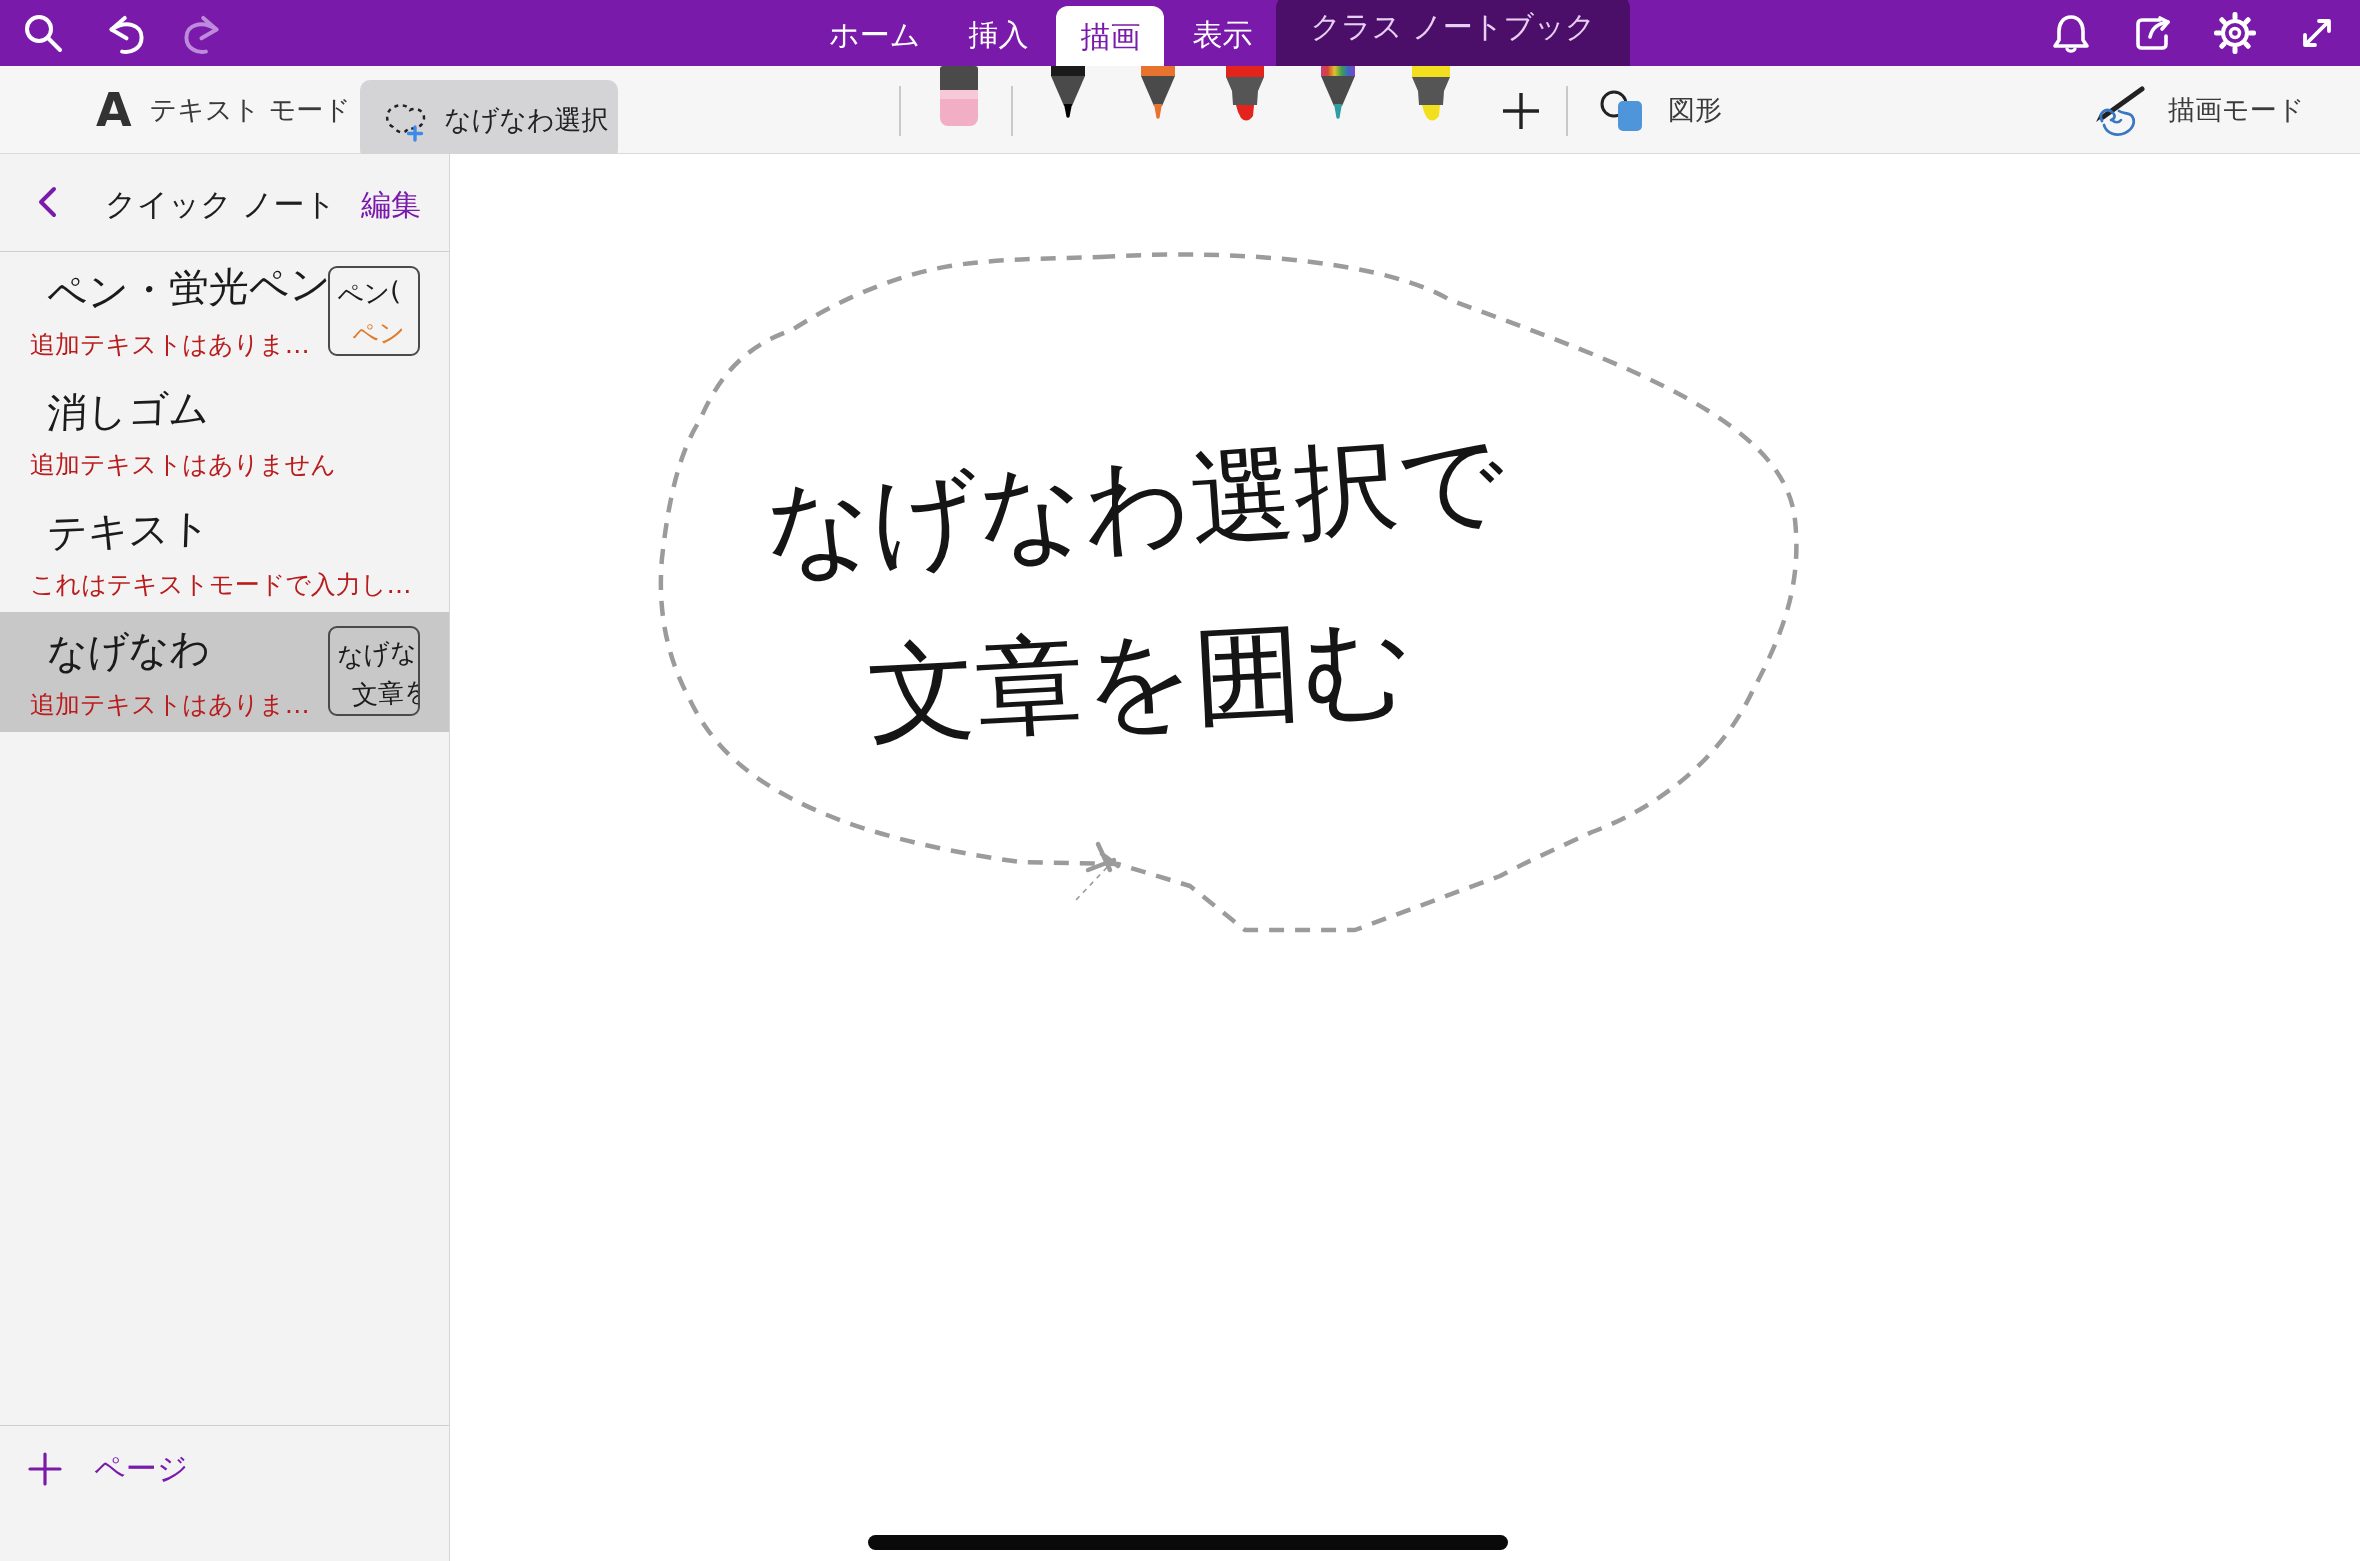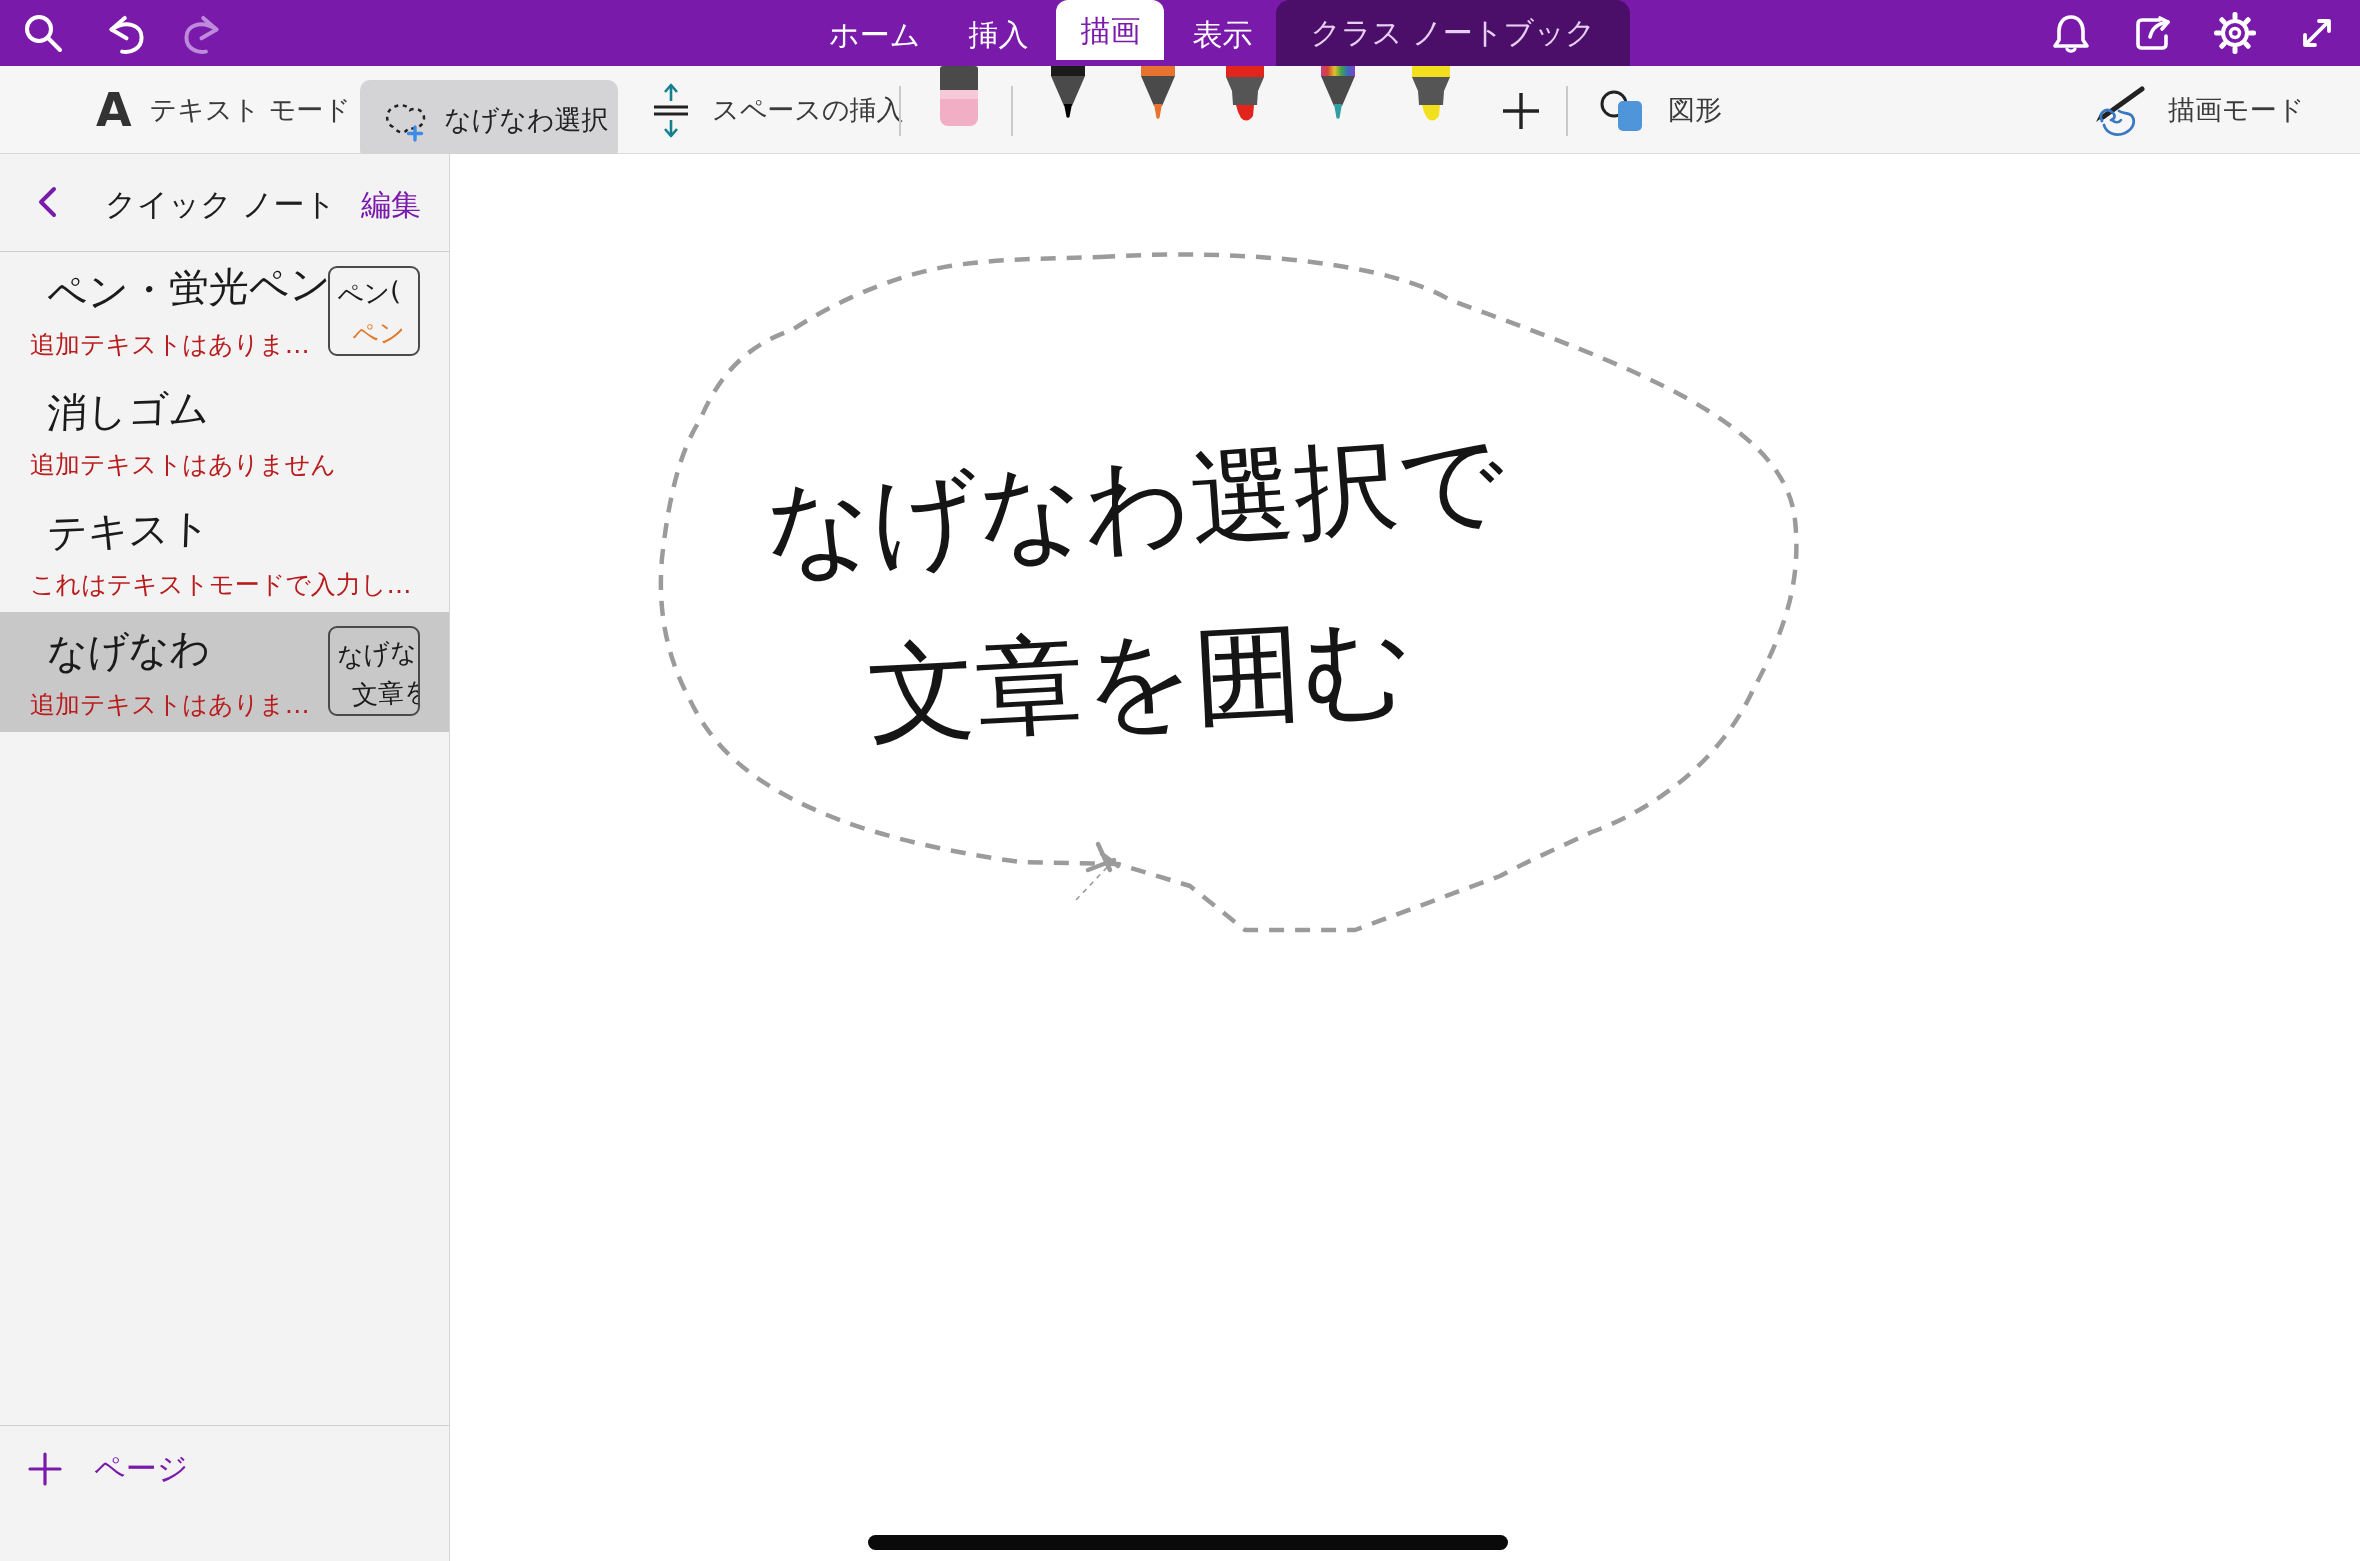--- a/index.html
+++ b/index.html
@@ -3,21 +3,21 @@
 <meta charset="utf-8">
 <style>
   * { margin:0; padding:0; box-sizing:border-box; }
   html,body { width:2360px; height:1561px; overflow:hidden; }
   body { font-family:"DejaVu Sans","Liberation Sans",sans-serif; background:#fff; }
   .screen { position:relative; width:2360px; height:1561px; background:#fff; }
 
   
   .topbar { position:absolute; left:0; top:0; width:2360px; height:66px; background:#7A1AAB; }
   .tb-icon { position:absolute; top:10px; width:46px; height:46px; cursor:pointer; }
-  .tabs { position:absolute; left:805px; top:0; height:66px; display:flex; }
+  .tabs { position:absolute; left:805px; top:0; height:66px; display:flex; align-items:flex-end; }
   .tab { height:66px; line-height:70px; padding:0 24px; color:#FFFFFF; font-size:30px; white-space:nowrap; cursor:pointer; }
   .tab.active { background:#FFFFFF; color:#7A1AAB; border-radius:12px 12px 0 0; height:60px; line-height:62px; margin:0 4px; }
   .tab.dark { background:#4B0E69; color:#E6CFF2; border-radius:14px 14px 0 0; height:72px; line-height:66px; padding:0 34px; }
   .topbar-right { position:absolute; right:20px; top:10px; display:flex; gap:36px; }
   .topbar-right .ric { width:46px; height:46px; cursor:pointer; }
 
   
   .toolbar { position:absolute; left:0; top:66px; width:2360px; height:88px; background:#F7F6F7; border-bottom:1px solid #DADADA; }
   .tool { position:absolute; display:flex; align-items:center; gap:18px; height:66px; top:11px; cursor:pointer; }
   .tool-label { font-size:27px; color:#3A3A3A; white-space:nowrap; }
@@ -121,31 +121,20 @@
     </div>
 
     <div class="lasso-btn">
       <svg width="50" height="48" viewBox="0 0 50 48">
         <path d="M13,31 C5,27 5,15 14,11 C20,8 28,9 30,14 C37,11 44,15 44,22 C44,29 37,34 28,32 C25,39 18,37 13,31 Z" fill="none" stroke="#222" stroke-width="2.5" stroke-dasharray="4,4.5"></path>
         <path d="M35,31 L35,44 M28.5,37.5 L41.5,37.5" stroke="#3D8BE8" stroke-width="3.4" stroke-linecap="round"></path>
       </svg>
       <span class="tool-label">なげなわ選択</span>
     </div>
 
-    <div class="tool" style="left:648px">
-      <svg width="46" height="58" viewBox="0 0 46 58">
-        <line x1="6" y1="26" x2="40" y2="26" stroke="#222" stroke-width="3"></line>
-        <line x1="6" y1="33" x2="40" y2="33" stroke="#222" stroke-width="3"></line>
-        <line x1="23" y1="20" x2="23" y2="5" stroke="#12818D" stroke-width="2.6"></line>
-        <polyline points="17,11 23,4 29,11" fill="none" stroke="#12818D" stroke-width="2.6" stroke-linejoin="round"></polyline>
-        <line x1="23" y1="39" x2="23" y2="54" stroke="#12818D" stroke-width="2.6"></line>
-        <polyline points="17,48 23,55 29,48" fill="none" stroke="#12818D" stroke-width="2.6" stroke-linejoin="round"></polyline>
-      </svg>
-      <span class="tool-label">スペースの挿入</span>
-    </div>
 
     <div class="tsep" style="left:899px"></div>
 
     <svg class="pen" style="left:934px" width="50" height="62" viewBox="0 0 50 62">
       <rect x="6" y="0" width="38" height="26" rx="3" fill="#4A4A4A"></rect>
       <path d="M6,24 h38 v28 a8,8 0 0 1 -8,8 h-22 a8,8 0 0 1 -8,-8 Z" fill="#F1AEC4"></path>
       <rect x="6" y="24" width="38" height="9" fill="#F7C9D8"></rect>
     </svg>
 
     <div class="tsep" style="left:1011px"></div>

